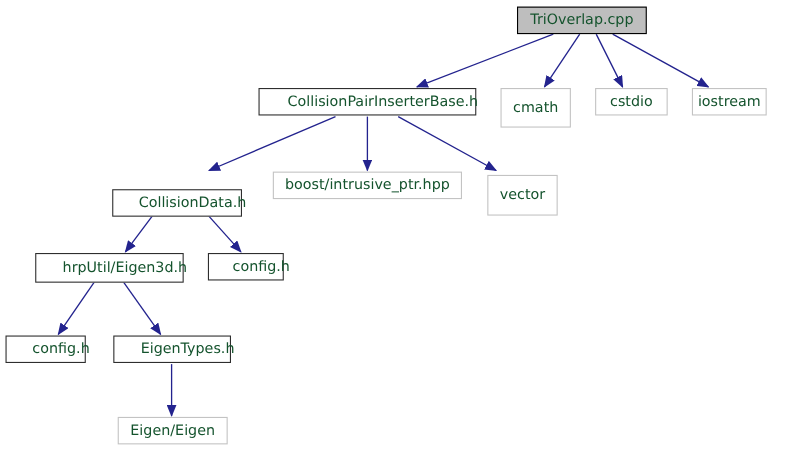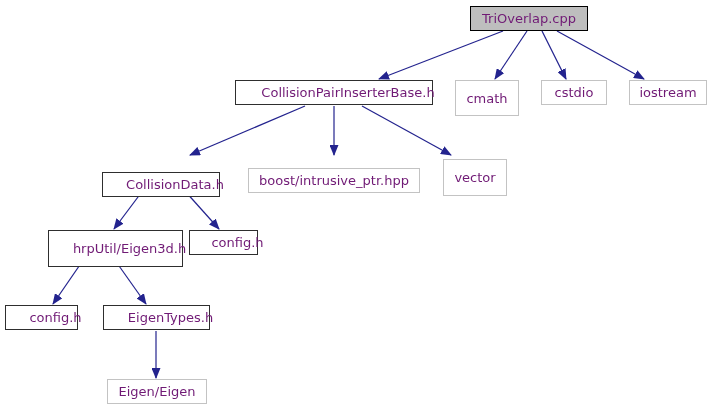--- a/index.html
+++ b/index.html
@@ -20,21 +20,21 @@
     stroke-width:1.2;
     fill:none;
   }
   .node {
     position:absolute;
     box-sizing:border-box;
     display:flex;
     align-items:center;
     justify-content:center;
     background:#ffffff;
-    color:#701a75;
+    color:#14532d;
     font-size:13px;
     line-height:1;
     white-space:nowrap;
     text-align:center;
     cursor:default;
   }
   .node.current {
     background:#bebebe;
     border:1.5px solid #000000;
   }
@@ -44,25 +44,25 @@
     padding-left:28px;
   }
   .node.external {
     border:1px solid #c3c3c3;
   }
   
   #n-trioverlap        { left:470px; top:6px;   width:118px; height:25px; }
   #n-cpib              { left:235px; top:80px;  width:198px; height:25px; }
   #n-cmath             { left:455px; top:80px;  width:64px;  height:36px; }
   #n-cstdio            { left:541px; top:80px;  width:66px;  height:25px; }
-  #n-iostream          { left:629px; top:80px;  width:78px;  height:25px; }
+  #n-iostream          { left:629px; top:80px;  width:68px;  height:25px; }
   #n-collisiondata     { left:102px; top:156px; width:118px; height:25px;margin-top:16px; }
-  #n-boostintrusive    { left:248px; top:168px; width:172px; height:25px; }
+  #n-boostintrusive    { left:248px; top:156px; width:172px; height:25px; }
   #n-vector            { left:443px; top:159px; width:64px;  height:37px; }
-  #n-hrputileigen3d    { left:32px;  top:230px; width:135px; height:37px;margin-left:16px; }
+  #n-hrputileigen3d    { left:32px;  top:230px; width:135px; height:27px; }
   #n-config-upper      { left:189px; top:230px; width:69px;  height:25px; }
   #n-config-lower      { left:5px;   top:305px; width:73px;  height:25px; }
   #n-eigentypes        { left:103px; top:305px; width:107px; height:25px; }
   #n-eigeneigen        { left:107px; top:379px; width:100px; height:25px; }
 </style>
 </head>
 <body>
 
 <div id="canvas">
 

